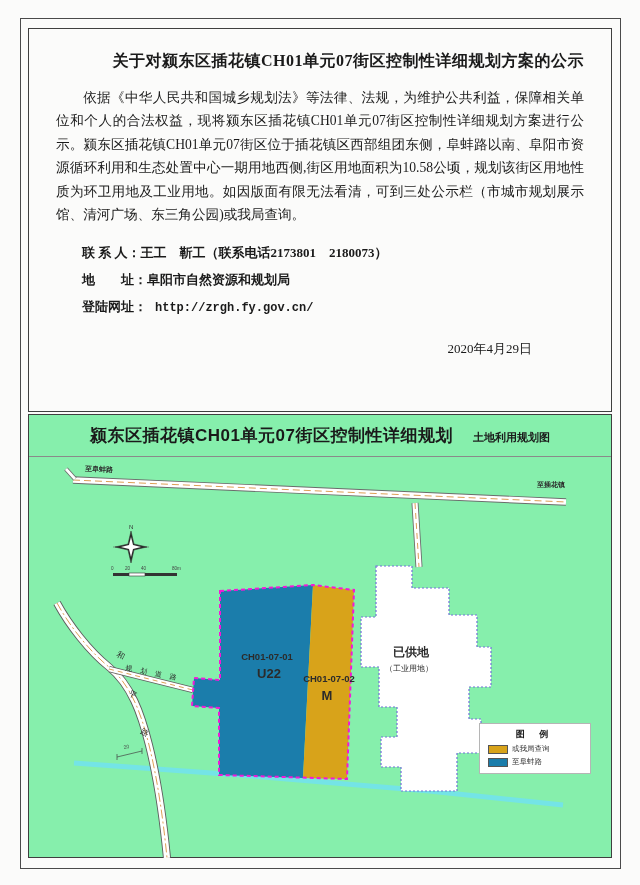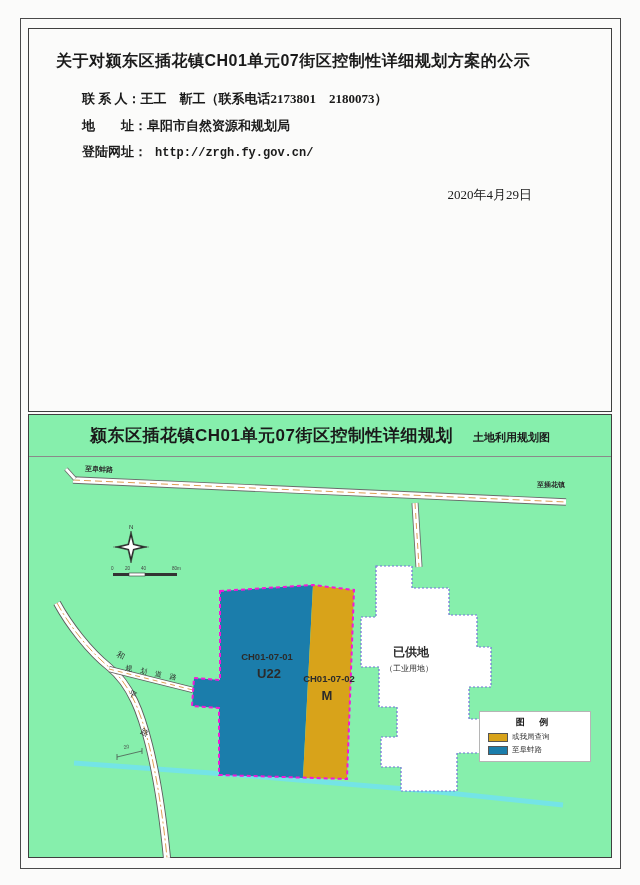--- a/index.html
+++ b/index.html
@@ -1,53 +1,54 @@
 <!DOCTYPE html>
 <html><head>
 <meta charset="utf-8">
 <style>
   html,body{margin:0;padding:0;width:640px;height:885px;background:#fbfbfa;overflow:hidden;
     font-family:"Liberation Serif","DejaVu Serif",serif;color:#1a1a1a;}
   .page-border{position:absolute;left:20px;top:18px;width:599px;height:849px;border:1px solid #4a4a4a;}
   
   .doc-box{position:absolute;left:28px;top:28px;width:584px;height:384px;border:1px solid #3f3f3f;
     box-sizing:border-box;padding:16px 27px 0 27px;}
-  .doc-title{text-align:left;font-weight:bold;font-size:16px;
-    font-family:Liberation Sans, sans-serif;margin:6px 0 14px 0;letter-spacing:.5px;}
+  .doc-title{text-align:right;font-weight:bold;font-size:16px;
+    font-family:Liberation Serif, serif;margin:6px 0 14px 0;letter-spacing:.5px;}
   .doc-body p{margin:0;font-size:13.6px;line-height:1.72;text-align:justify;text-indent:2em;}
   .contact{margin:14px 0 0 26px;font-size:13px;line-height:2.05;}
   .contact .row{white-space:pre;font-weight:bold;}
   .contact .url{font-family:"Liberation Mono","DejaVu Sans Mono",monospace;font-size:12px;margin-left:8px;}
   .doc-date{text-align:right;padding-right:52px;font-size:13px;margin-top:20px;}
   
   .map-box{position:absolute;left:28px;top:414px;width:584px;height:444px;border:1px solid #3f3f3f;
     box-sizing:border-box;background:#86efac;}
   .map-titlebar{height:41px;border-bottom:1px solid #8a8a8a;display:flex;align-items:center;
     justify-content:center;font-family:"Liberation Sans","DejaVu Sans",sans-serif;}
   .map-title{font-size:17px;font-weight:bold;letter-spacing:.5px;}
   .map-subtitle{font-size:11px;font-weight:bold;margin-left:20px;margin-top:4px;}
   .map-canvas{position:relative;width:582px;height:401px;}
   .map-canvas svg{position:absolute;left:0;top:0;}
   
-  .legend{position:absolute;left:450px;top:254px;width:112px;border:1px solid #b5b5b5;
+  .legend{position:absolute;left:450px;top:266px;width:112px;border:1px solid #b5b5b5;
     box-sizing:border-box;background:#fff;padding:4px 8px 6px 8px;
     font-family:"Liberation Sans","DejaVu Sans",sans-serif;}
   .legend-title{text-align:center;font-size:9px;font-weight:bold;letter-spacing:6px;margin-bottom:3px;}
   .legend-row{display:flex;align-items:center;margin-top:3px;}
   .legend-row svg{position:static;display:block;}
   .legend-label{font-size:7.5px;margin-left:4px;color:#333;}
 </style>
 </head>
 <body>
 
 <div class="page-border"></div>
 
 <div class="doc-box">
   <div class="doc-title">关于对颍东区插花镇CH01单元07街区控制性详细规划方案的公示</div>
   <div class="doc-body">
+    <p>依据《中华人民共和国城乡规划法》等法律、法规，为维护公共利益，保障相关单位和个人的合法权益，现将颍东区插花镇CH01单元07街区控制性详细规划方案进行公示。颍东区插花镇CH01单元07街区位于插花镇区西部组团东侧，阜蚌路以南、阜阳市资源循环利用和生态处置中心一期用地西侧,街区用地面积为10.58公顷，规划该街区用地性质为环卫用地及工业用地。如因版面有限无法看清，可到三处公示栏（市城市规划展示馆、清河广场、东三角公园)或我局查询。</p>
   </div>
   <div class="contact">
     <div class="row"><span>联 系 人：</span><span>王工　靳工（联系电话2173801　2180073）</span></div>
     <div class="row"><span>地　　址：</span><span>阜阳市自然资源和规划局</span></div>
     <div class="row"><span>登陆网址：</span><span class="url">http://zrgh.fy.gov.cn/</span></div>
   </div>
   <div class="doc-date">2020年4月29日</div>
 </div>
 
 <div class="map-box">

